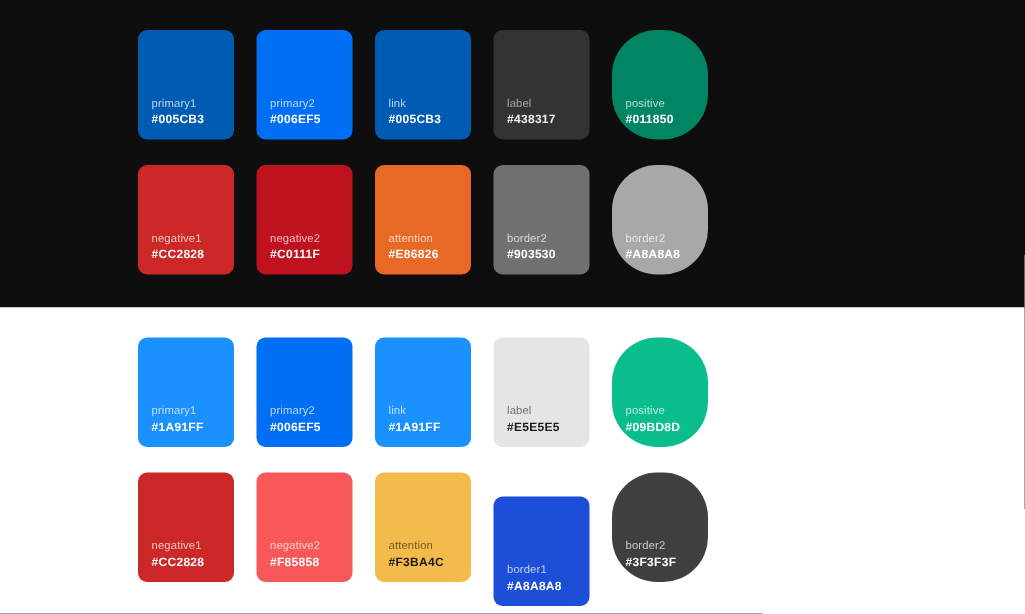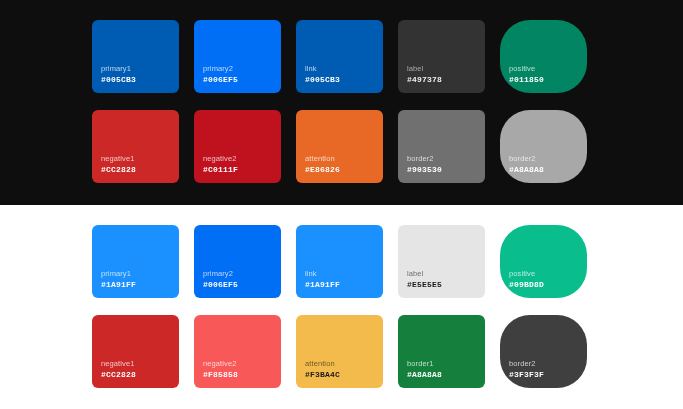--- a/index.html
+++ b/index.html
@@ -38,21 +38,21 @@
     display: flex;
     flex-direction: row;
     align-items: flex-start;
     padding-left: 92px;
     margin: 0;
   }
   .section-dark .swatch-row.row-1 { margin-bottom: 17px; }
   .section-light .swatch-row.row-1 { margin-bottom: 17px; }
 
   .swatch {
-    width: 87px;
+    width: 64px;
     height: 73px;
     border-radius: 6px;
     margin-right: 15px;
     box-sizing: border-box;
     position: relative;
     display: flex;
     flex-direction: column;
     justify-content: flex-end;
     align-items: flex-start;
     padding: 0 0 8px 9px;
@@ -68,21 +68,20 @@
     display: block;
     white-space: nowrap;
   }
   .swatch-hex {
     font-size: 8px;
     line-height: 11px;
     font-weight: bold;
     letter-spacing: 0.2px;
     display: block;
     white-space: nowrap;
-    font-family: Liberation Mono, monospace;
   }
 
   
   .txt-light .swatch-name { color: rgba(255,255,255,0.72); }
   .txt-light .swatch-hex  { color: #FFFFFF; }
 
   .txt-dark .swatch-name  { color: rgba(0,0,0,0.55); }
   .txt-dark .swatch-hex   { color: #1A1A1A; }
 
   .txt-muted .swatch-name { color: rgba(255,255,255,0.55); }
@@ -102,21 +101,21 @@
         <div class="swatch txt-light" style="background: rgb(0, 110, 245);">
           <span class="swatch-name">primary2</span>
           <span class="swatch-hex">#006EF5</span>
         </div>
         <div class="swatch txt-light" style="background: rgb(0, 92, 179);">
           <span class="swatch-name">link</span>
           <span class="swatch-hex">#005CB3</span>
         </div>
         <div class="swatch txt-muted" style="background: rgb(51, 51, 51);">
           <span class="swatch-name">label</span>
-          <span class="swatch-hex">#497378</span>
+          <span class="swatch-hex">#438317</span>
         </div>
         <div class="swatch txt-light" style="background: rgb(2, 133, 98);">
           <span class="swatch-name">positive</span>
           <span class="swatch-hex">#011850</span>
         </div>
       </div>
     <div class="swatch-row row-2">
         <div class="swatch txt-light" style="background: rgb(204, 40, 40);">
           <span class="swatch-name">negative1</span>
           <span class="swatch-hex">#CC2828</span>
@@ -169,21 +168,21 @@
           <span class="swatch-hex">#CC2828</span>
         </div>
         <div class="swatch txt-light" style="background: rgb(248, 88, 88);">
           <span class="swatch-name">negative2</span>
           <span class="swatch-hex">#F85858</span>
         </div>
         <div class="swatch txt-dark" style="background: rgb(243, 186, 76);">
           <span class="swatch-name">attention</span>
           <span class="swatch-hex">#F3BA4C</span>
         </div>
-        <div class="swatch txt-light" style="background: #15803d;">
+        <div class="swatch txt-light" style="background: #1d4ed8; margin-top: 16px;">
           <span class="swatch-name">border1</span>
           <span class="swatch-hex">#A8A8A8</span>
         </div>
         <div class="swatch txt-light" style="background: rgb(63, 63, 63);">
           <span class="swatch-name">border2</span>
           <span class="swatch-hex">#3F3F3F</span>
         </div>
       </div>
   </div>
 

